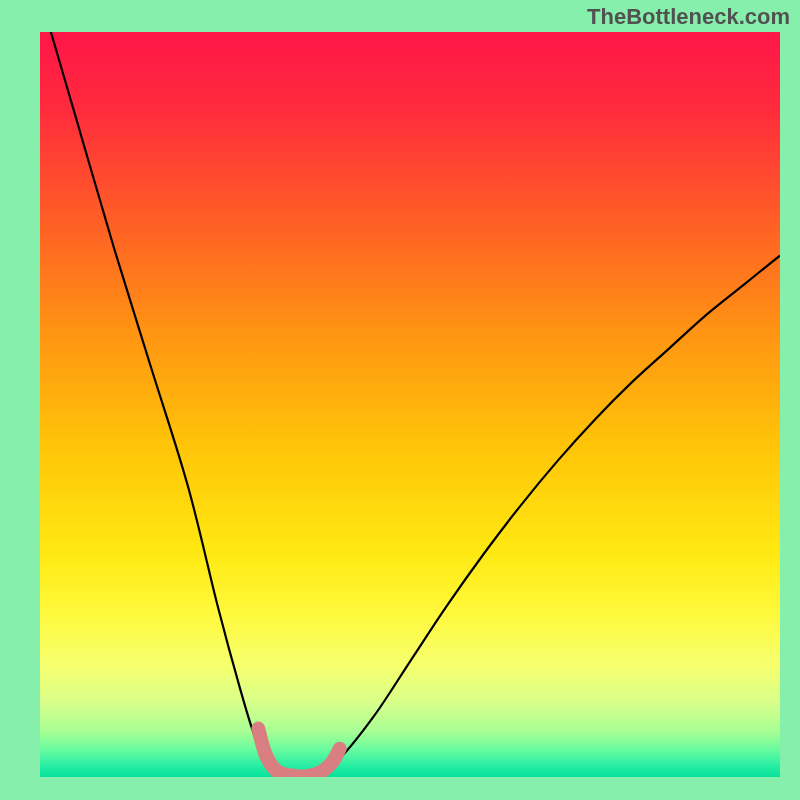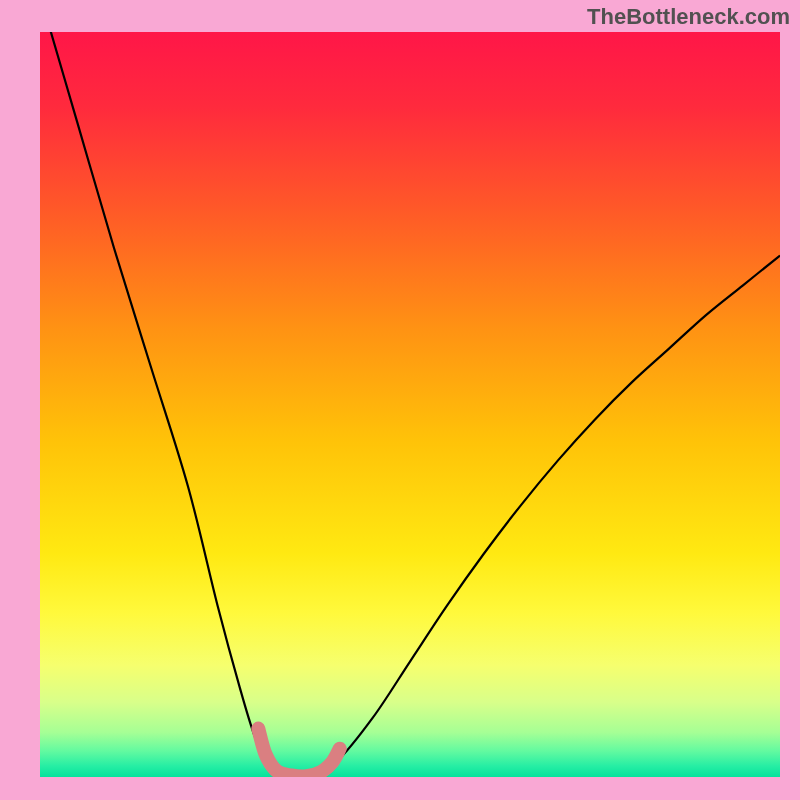--- a/index.html
+++ b/index.html
@@ -6,21 +6,21 @@
     margin: 0;
     padding: 0;
     width: 800px;
     height: 800px;
     overflow: hidden;
     font-family: Arial, Helvetica, sans-serif;
   }
   .frame {
     width: 800px;
     height: 800px;
-    background: #f9a8d4;
+    background: #86efac;
     position: relative;
   }
   .watermark {
     position: absolute;
     top: 4px;
     right: 10px;
     color: #515151;
     font-size: 22px;
     font-weight: 600;
     z-index: 10;

